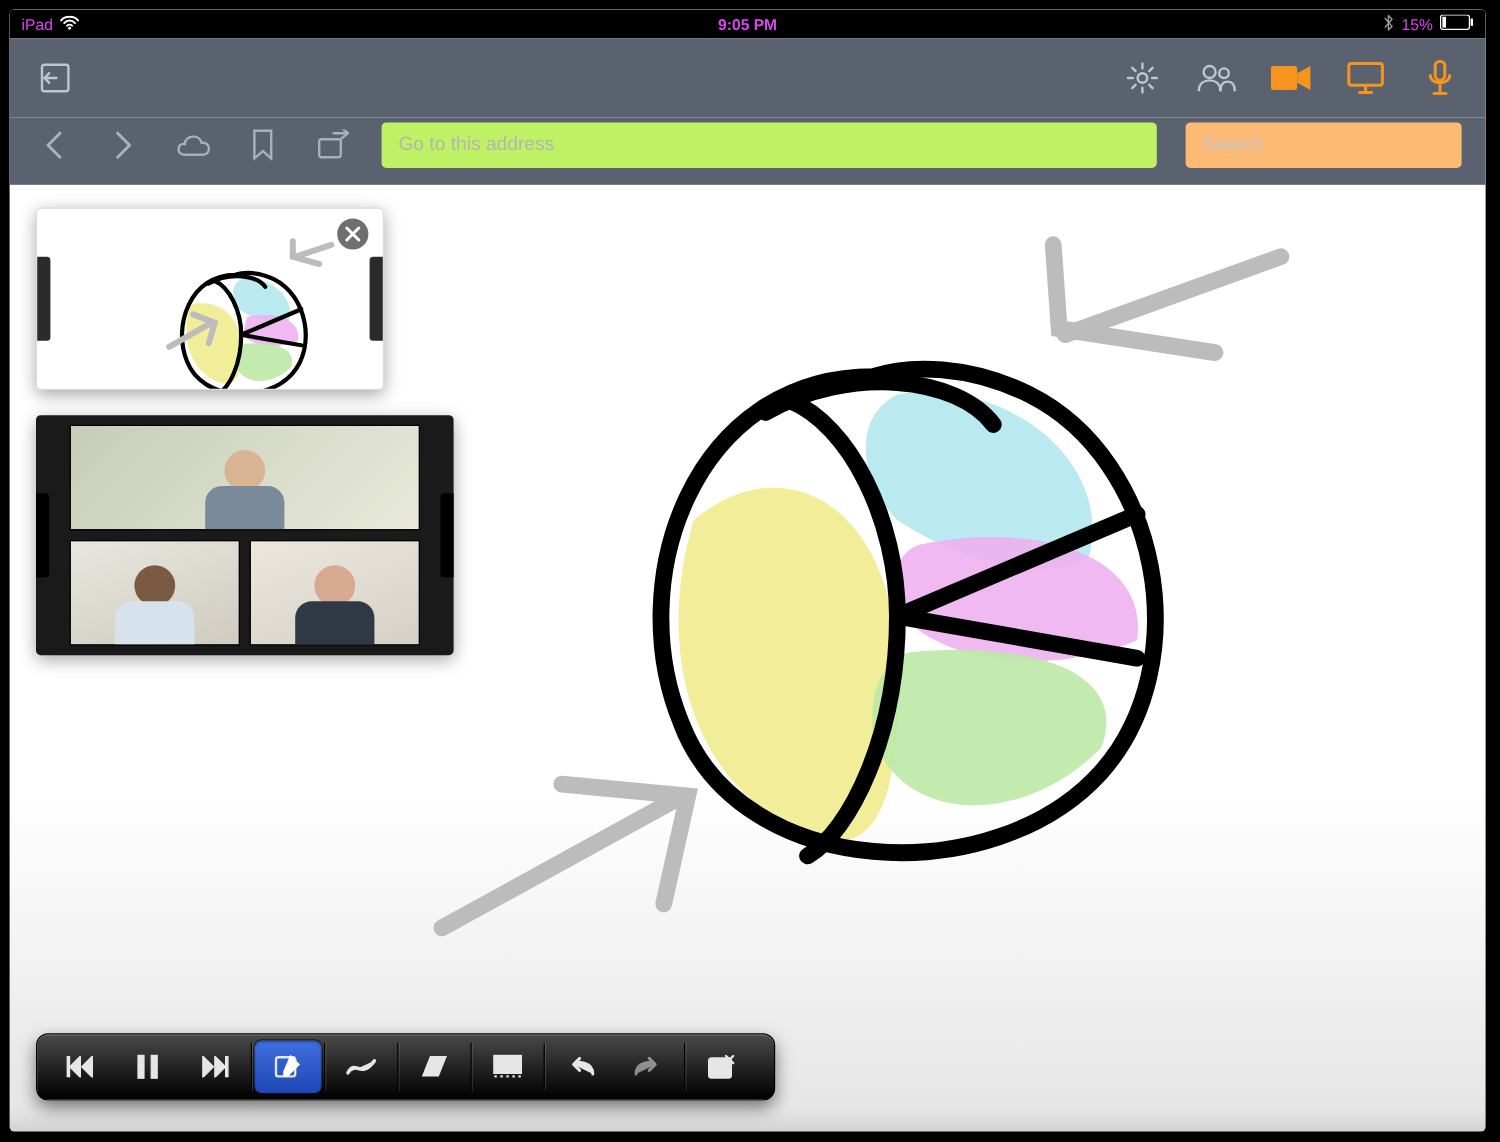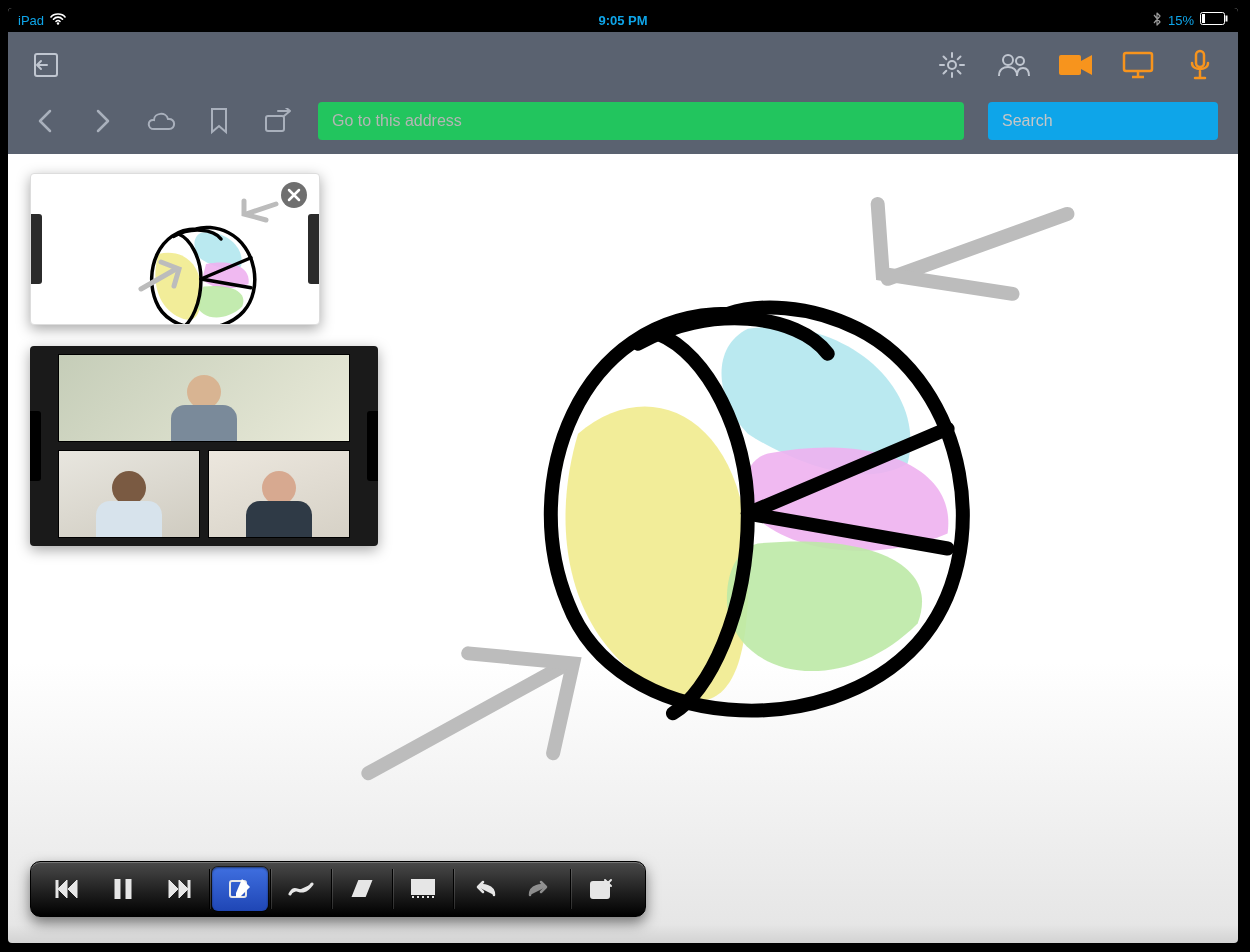--- a/index.html
+++ b/index.html
@@ -1,35 +1,35 @@
 <!DOCTYPE html>
 <html><head>
 <meta charset="utf-8">
 <style>
   * { box-sizing: border-box; margin: 0; padding: 0; }
   html, body { width: 1250px; height: 952px; font-family: -apple-system, Helvetica, Arial, sans-serif; background:#000; }
   .screen { width: 1230px; height: 935px; margin-left:8px; margin-top:8px; background: linear-gradient(to bottom, #ffffff 0%, #ffffff 70%, #e6e6e6 98%, #d2d2d2 100%); position: relative; border-radius: 4px; overflow:hidden; box-shadow: 0 0 0 2px #000;}
   
-  .status-bar { height: 24px; background: #000; color: #0ea5e9; display:flex; align-items:center; justify-content:space-between; font-size:13px; padding:0 10px; }
+  .status-bar { height: 24px; background: #000; color: #d946ef; display:flex; align-items:center; justify-content:space-between; font-size:13px; padding:0 10px; }
   .status-left, .status-right { display:flex; align-items:center; gap:6px; }
   .status-center { position:absolute; left:50%; transform:translateX(-50%); font-weight:600; }
   
   .top-toolbar { height: 66px; background: #5a6270; display:flex; align-items:center; padding:0 20px; gap:26px; }
   .tb-icon { width:36px; height:36px; display:flex; align-items:center; justify-content:center; color:#c0c6d0; cursor:pointer; }
   .tb-icon svg { stroke:#c0c6d0; fill:none; }
   .tb-right { margin-left:auto; display:flex; gap:26px; align-items:center;}
   .tb-icon.orange svg { stroke:#f7941d; fill:#f7941d; }
   .tb-icon.orange-stroke svg { stroke:#f7941d; fill:none; }
   
   .nav-row { height: 56px; background: #5a6270; display:flex; align-items:center; padding:0 20px 10px 20px; gap:24px; }
   .nav-icon { width:34px; height:34px; display:flex; align-items:center; justify-content:center; color:#a9b0bc; cursor:pointer; }
   .nav-icon svg { stroke:#a9b0bc; fill:none; }
-  .addr { flex:1; height:38px; border:none; border-radius:4px; padding:0 14px; font-size:16px; color:#333; background:#22c55e; }
+  .addr { flex:1; height:38px; border:none; border-radius:4px; padding:0 14px; font-size:16px; color:#333; background:#bef264; }
   .addr::placeholder { color:#b5b5b5; }
-  .search { width:230px; height:38px; border:none; border-radius:4px; padding:0 14px; font-size:16px; color:#333; background:#0ea5e9; }
+  .search { width:230px; height:38px; border:none; border-radius:4px; padding:0 14px; font-size:16px; color:#333; background:#fdba74; }
   .search::placeholder { color:#c6c6c6; }
   
   .panel { position:absolute; left:22px; background:#fff; border-radius:4px; box-shadow: 0 4px 14px rgba(0,0,0,.35); overflow:hidden; }
   .whiteboard-thumb { top:165px; width:290px; height:152px; background:#fff; border:1px solid #ddd;}
   .whiteboard-thumb .handle { position:absolute; top:50%; transform:translateY(-50%); width:12px; height:70px; background:#2b2b2b; }
   .whiteboard-thumb .handle.left{ left:-1px; border-radius:0 3px 3px 0;}
   .whiteboard-thumb .handle.right{ right:-1px; border-radius:3px 0 0 3px;}
   .whiteboard-thumb .close { position:absolute; top:8px; right:12px; width:26px; height:26px; border-radius:50%; background:#6f6f6f; display:flex; align-items:center; justify-content:center; color:#fff; cursor:pointer;}
   .video-panel { top:338px; width:348px; height:200px; background:#1a1a1a; }
   .video-panel .handle { position:absolute; top:50%; transform:translateY(-50%); width:12px; height:70px; background:#000; }

